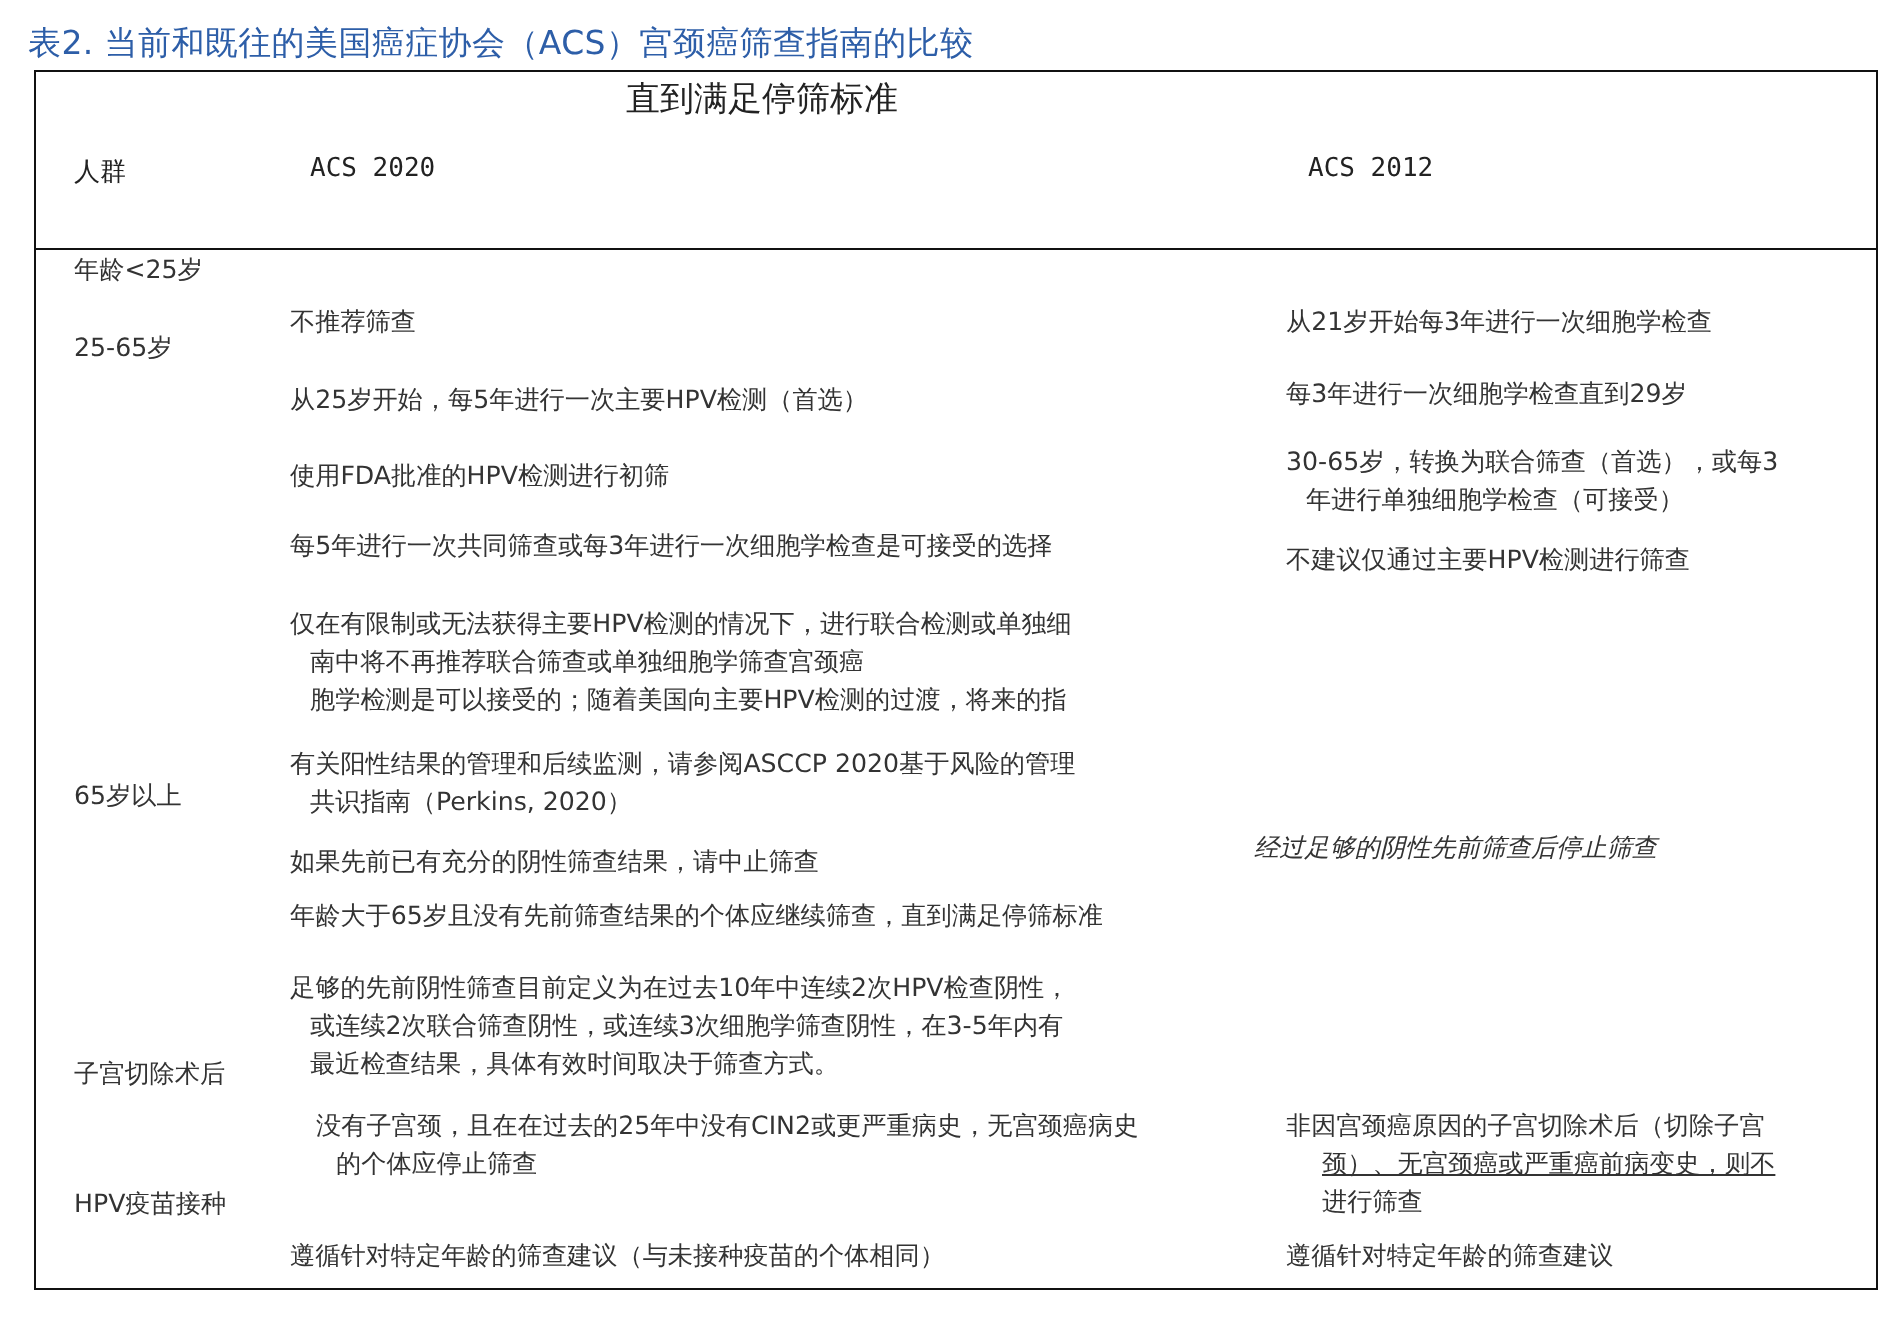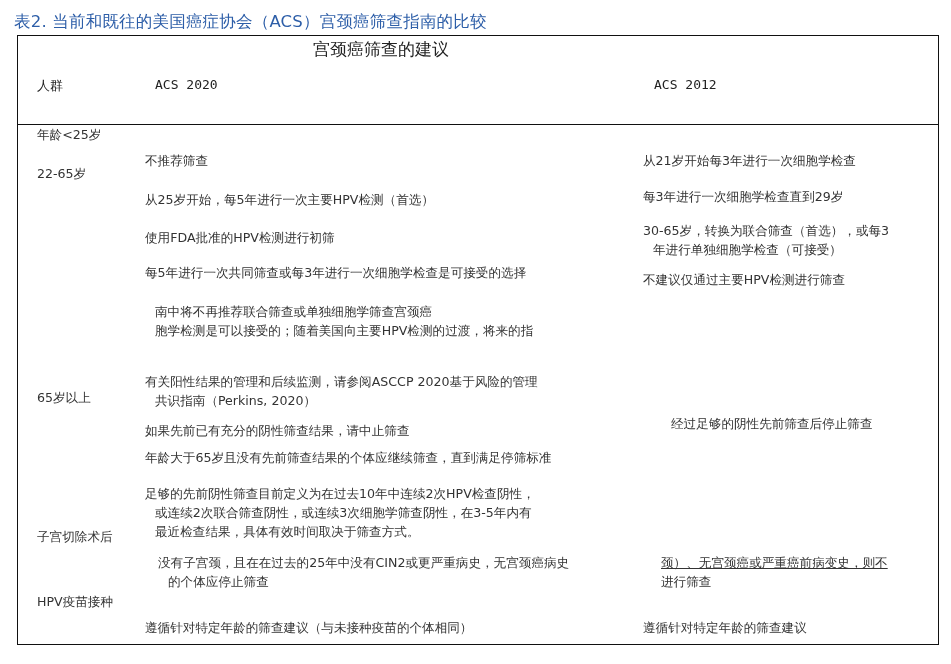--- a/index.html
+++ b/index.html
@@ -20,44 +20,45 @@
   .grp { position: absolute; left: 37px; font-size: 12.6px; color: #333; white-space: nowrap; }
 </style>
 </head>
 <body>
 
 <div class="title">表2. 当前和既往的美国癌症协会（ACS）宫颈癌筛查指南的比较</div>
 
 <div class="table-box"></div>
 <div class="header-sep"></div>
 
-<div class="super-header">宫颈癌筛查的建议</div>
+<div class="super-header">直到满足停筛标准</div>
 <div class="col-head" style="left:37px;">人群</div>
 <div class="col-head mono" style="left:155px;">ACS 2020</div>
 <div class="col-head mono" style="left:654px;">ACS 2012</div>
 
 <div class="grp" style="top:127px;">年龄&lt;25岁</div>
 <div class="cell" style="left:145px; top:125px;">
   <span>不推荐筛查</span>
 </div>
 <div class="cell" style="left:643px; top:125px;">
   <span>从21岁开始每3年进行一次细胞学检查</span>
 </div>
 
-<div class="grp" style="top:166px;">22-65岁</div>
+<div class="grp" style="top:166px;">25-65岁</div>
 <div class="cell" style="left:145px; top:164px;">
   <span>从25岁开始，每5年进行一次主要HPV检测（首选）</span>
 </div>
 <div class="cell" style="left:145px; top:202px;">
   <span>使用FDA批准的HPV检测进行初筛</span>
 </div>
 <div class="cell" style="left:145px; top:237px;">
   <span>每5年进行一次共同筛查或每3年进行一次细胞学检查是可接受的选择</span>
 </div>
 <div class="cell" style="left:145px; top:276px;">
+  <span style="display:block;">仅在有限制或无法获得主要HPV检测的情况下，进行联合检测或单独细</span>
   <span class="hang">南中将不再推荐联合筛查或单独细胞学筛查宫颈癌</span>
   <span class="hang">胞学检测是可以接受的；随着美国向主要HPV检测的过渡，将来的指</span>
 </div>
 <div class="cell" style="left:145px; top:346px;">
   <span style="display:block;">有关阳性结果的管理和后续监测，请参阅ASCCP 2020基于风险的管理</span>
   <span class="hang">共识指南（Perkins, 2020）</span>
 </div>
 
 <div class="cell" style="left:643px; top:161px;">
   <span>每3年进行一次细胞学检查直到29岁</span>
@@ -75,30 +76,31 @@
   <span>如果先前已有充分的阴性筛查结果，请中止筛查</span>
 </div>
 <div class="cell" style="left:145px; top:422px;">
   <span>年龄大于65岁且没有先前筛查结果的个体应继续筛查，直到满足停筛标准</span>
 </div>
 <div class="cell" style="left:145px; top:458px;">
   <span style="display:block;">足够的先前阴性筛查目前定义为在过去10年中连续2次HPV检查阴性，</span>
   <span class="hang">或连续2次联合筛查阴性，或连续3次细胞学筛查阴性，在3-5年内有</span>
   <span class="hang">最近检查结果，具体有效时间取决于筛查方式。</span>
 </div>
-<div class="cell" style="left:671px; top:388px;">
+<div class="cell" style="left:627px; top:388px;font-style:italic;">
   <span>经过足够的阴性先前筛查后停止筛查</span>
 </div>
 
 <div class="grp" style="top:529px;">子宫切除术后</div>
 <div class="cell" style="left:158px; top:527px;">
   <span style="display:block;">没有子宫颈，且在在过去的25年中没有CIN2或更严重病史，无宫颈癌病史</span>
   <span class="hang">的个体应停止筛查</span>
 </div>
 <div class="cell" style="left:643px; top:527px;">
+  <span style="display:block;">非因宫颈癌原因的子宫切除术后（切除子宫</span>
   <span class="hang" style="padding-left:18px;text-decoration:underline;">颈）、无宫颈癌或严重癌前病变史，则不</span>
   <span class="hang" style="padding-left:18px;">进行筛查</span>
 </div>
 
 <div class="grp" style="top:594px;">HPV疫苗接种</div>
 <div class="cell" style="left:145px; top:592px;">
   <span>遵循针对特定年龄的筛查建议（与未接种疫苗的个体相同）</span>
 </div>
 <div class="cell" style="left:643px; top:592px;">
   <span>遵循针对特定年龄的筛查建议</span>

